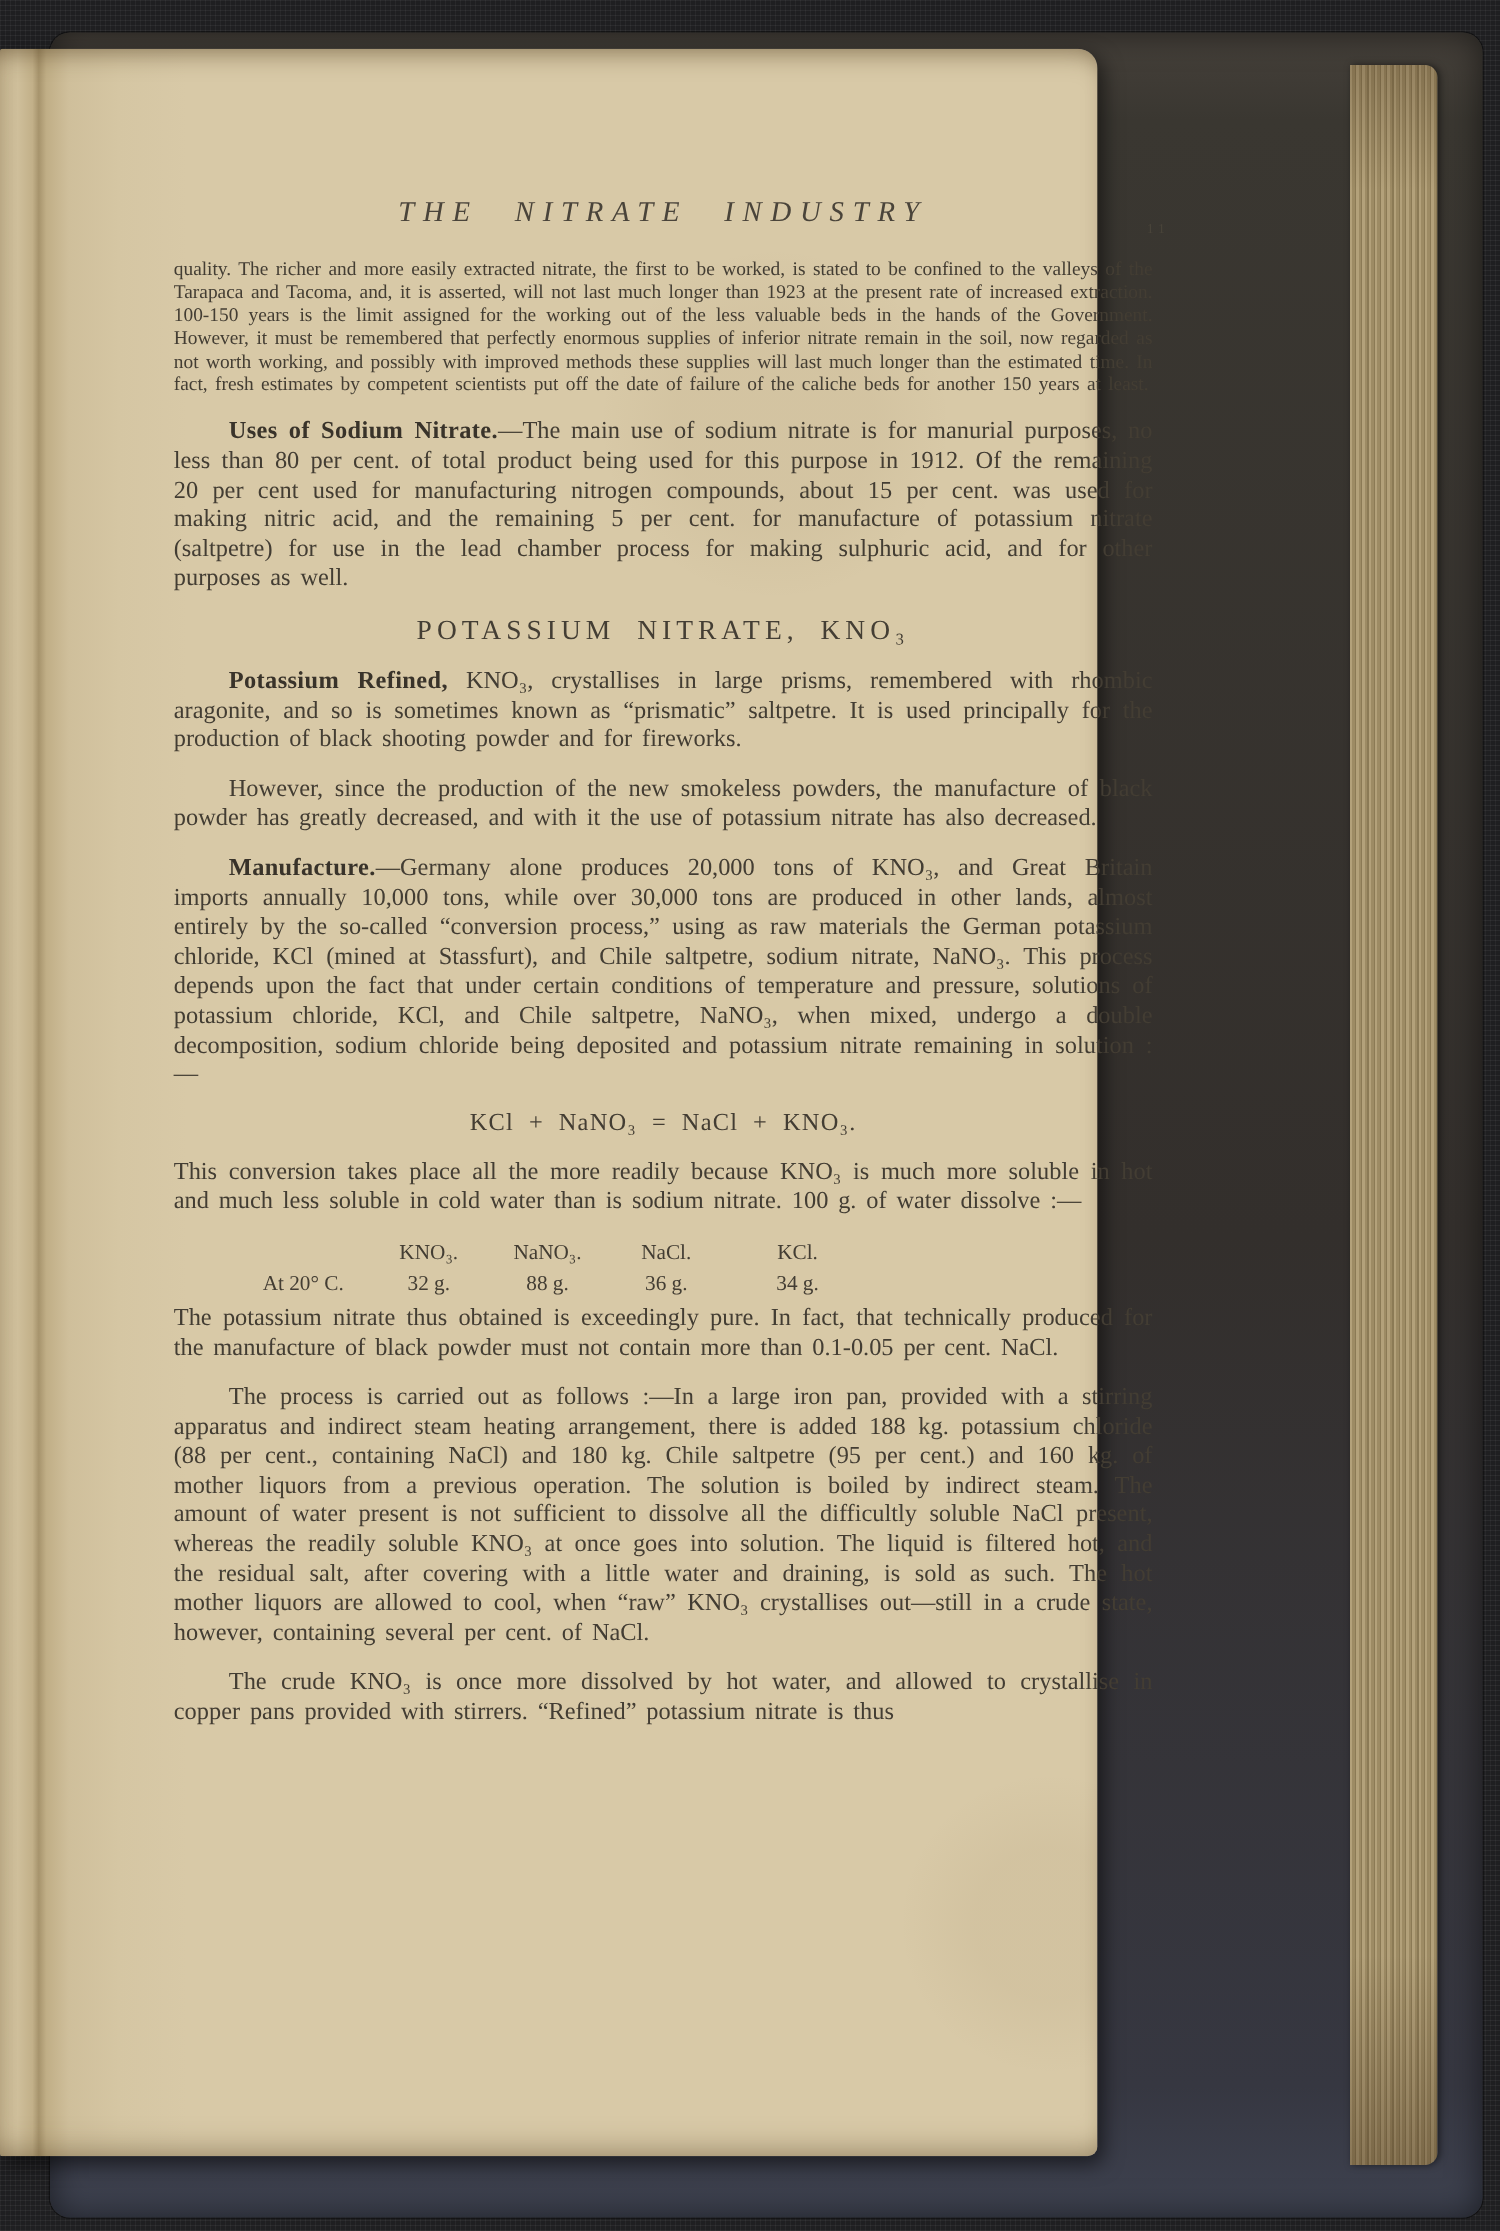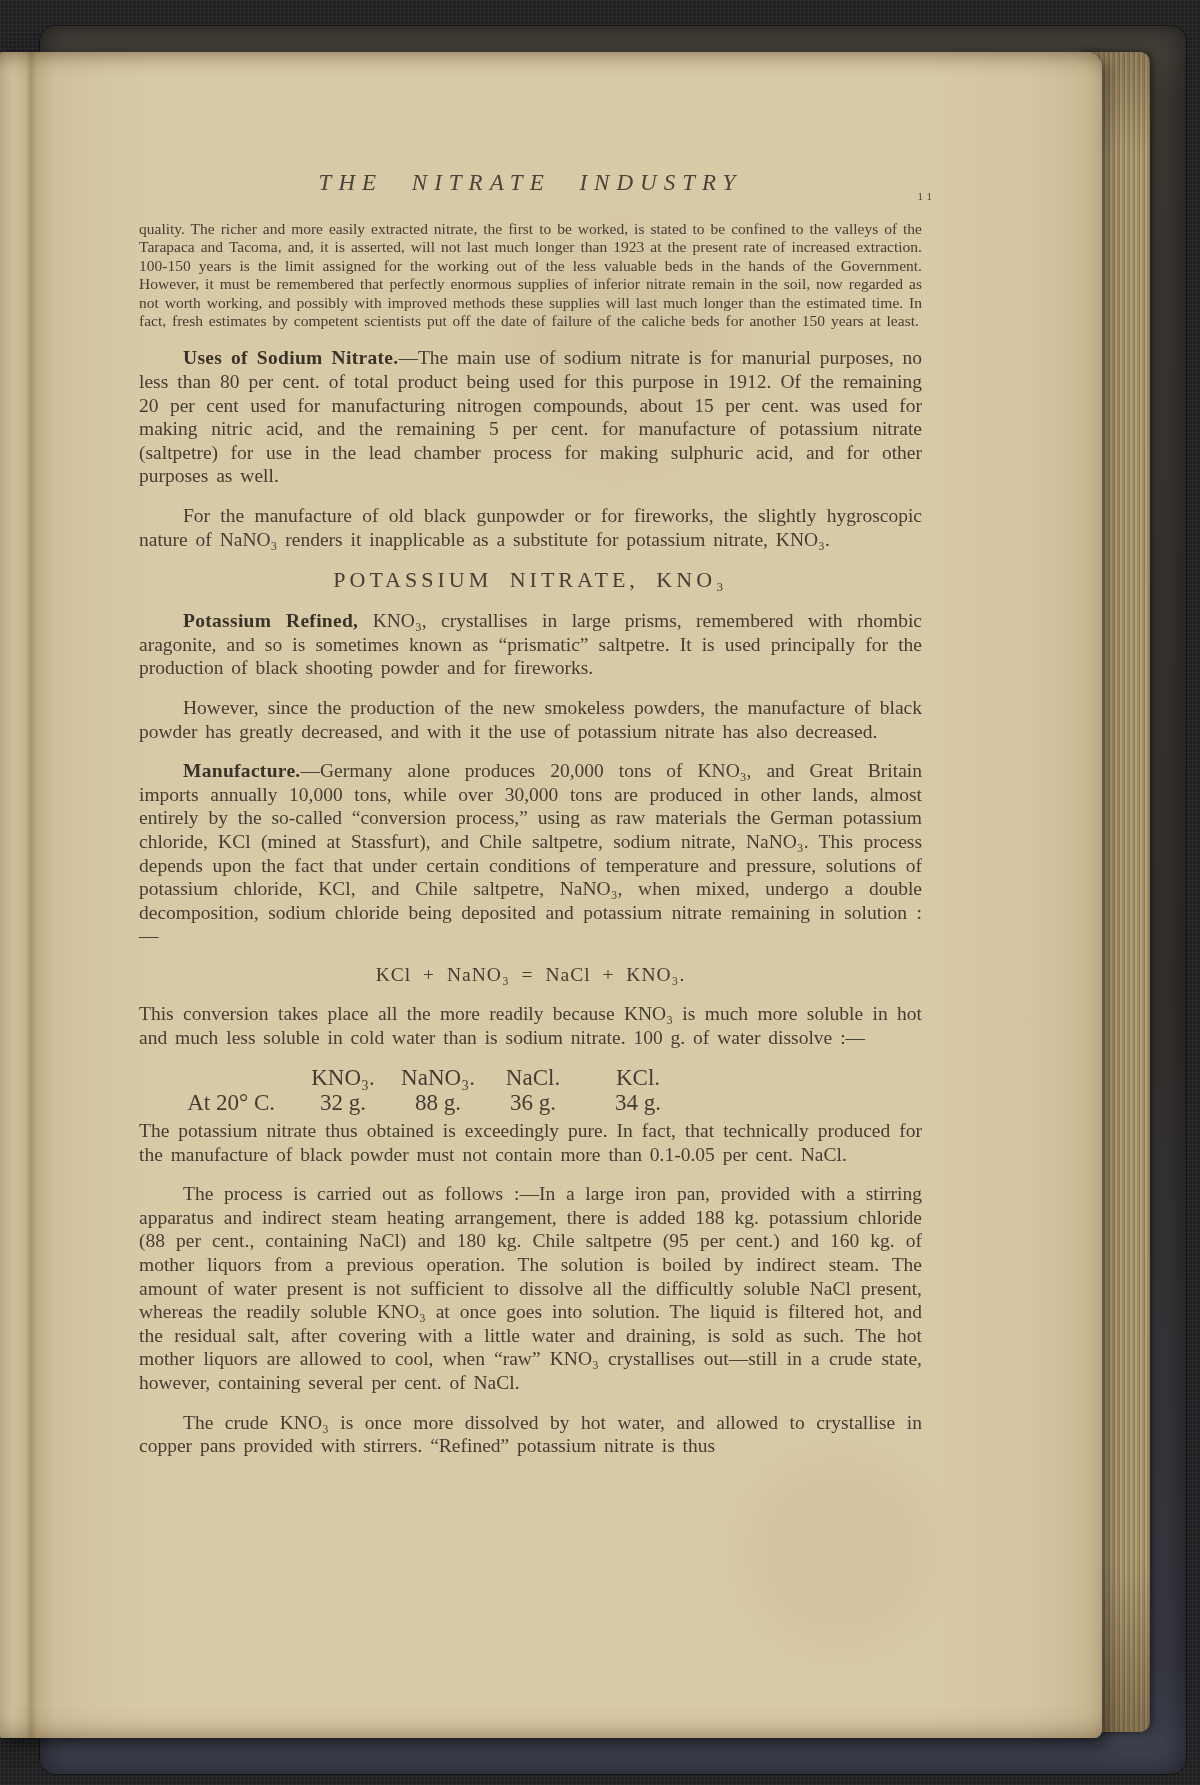--- a/index.html
+++ b/index.html
@@ -19,21 +19,21 @@
   }
   .page-edges{
     position:absolute;left:1080px;top:52px;width:70px;height:1680px;
     border-radius:0 10px 10px 0;
     background:
       linear-gradient(180deg, rgba(60,40,20,.25) 0%, rgba(0,0,0,0) 6%, rgba(0,0,0,0) 90%, rgba(60,40,20,.35) 100%),
       repeating-linear-gradient(90deg,#b3a17a 0 2px,#9d8b64 2px 4px,#8b7a55 4px 5px);
     box-shadow:2px 0 6px rgba(0,0,0,.5);
   }
   .page{
-    position:absolute;left:0;top:52px;width:1102px;height:1686px;
+    position:absolute;left:0;top:39px;width:878px;height:1686px;
     border-radius:2px 16px 8px 2px;
     background:
       radial-gradient(circle at 620px 300px, rgba(120,95,55,.05) 0 80px, rgba(0,0,0,0) 140px),
       radial-gradient(circle at 840px 1500px, rgba(120,95,55,.06) 0 60px, rgba(0,0,0,0) 120px),
       linear-gradient(90deg,
         #c6b591 0px,#cfbf9b 14px,#c2b089 26px,#a7946d 31px,#c0ae86 37px,
         #cfbf9b 55px,#d5c6a3 95px,#d8c9a7 150px,#d8c9a7 930px,
         #d4c4a1 1030px,#cdbc97 1072px,#c3b18a 1102px);
     box-shadow:
       inset 0 16px 20px -13px rgba(85,65,35,.6),
@@ -66,21 +66,21 @@
   .indent{text-indent:44px;}
   .mt{margin-top:14px;}
   .lead{font-weight:700;color:#39332a;letter-spacing:.3px;}
   .section-heading{
     margin:16px 0 14px 0;font-weight:400;font-size:22px;letter-spacing:4px;word-spacing:8px;
     text-align:center;color:#443e34;
   }
   .equation{
     margin:12px 0;font-size:19.5px;text-align:center;letter-spacing:1px;word-spacing:6px;
   }
-  .sol-table{margin-top:0;font-size:23px;line-height:25px;}
+  .sol-table{margin-top:0;font-size:17px;line-height:25px;}
   .tr{display:grid;grid-template-columns:170px 100px 90px 100px 110px;}
   .tl{text-align:right;padding-right:18px;}
   .tc{text-align:center;}
   .pt4{margin-top:4px;}
 </style>
 </head>
 <body>
 
 <div class="cover"></div>
 <div class="page-edges"></div>
@@ -89,21 +89,20 @@
   <div class="content">
 
     <div class="running-head">
       <span class="running-title">THE NITRATE INDUSTRY</span>
       <span class="pagenum">11</span>
     </div>
 
     <p class="intro">quality.  The richer and more easily extracted nitrate, the first to be worked, is stated to be confined to the valleys of the Tarapaca and Tacoma, and, it is asserted, will not last much longer than 1923 at the present rate of increased extraction.  100-150 years is the limit assigned for the working out of the less valuable beds in the hands of the Government.  However, it must be remembered that perfectly enormous supplies of inferior nitrate remain in the soil, now regarded as not worth working, and possibly with improved methods these supplies will last much longer than the estimated time.  In fact, fresh estimates by competent scientists put off the date of failure of the caliche beds for another 150 years at least.</p>
 
     <p class="body indent mt"><span class="lead">Uses of Sodium Nitrate.</span><span>—The main use of sodium nitrate is for manurial purposes, no less than 80 per cent. of total product being used for this purpose in 1912.  Of the remaining 20 per cent used for manufacturing nitrogen compounds, about 15 per cent. was used for making nitric acid, and the remaining 5 per cent. for manufacture of potassium nitrate (saltpetre) for use in the lead chamber process for making sulphuric acid, and for other purposes as well.</span></p>
-    <p class="body indent">For the manufacture of old black gunpowder or for fireworks, the slightly hygroscopic nature of NaNO₃ renders it inapplicable as a substitute for potassium nitrate, KNO₃.</p>
 
     <h2 class="section-heading">POTASSIUM NITRATE, KNO₃</h2>
 
     <p class="body indent"><span class="lead">Potassium Refined,</span><span> KNO₃, crystallises in large prisms, remembered with rhombic aragonite, and so is sometimes known as “prismatic” saltpetre.  It is used principally for the production of black shooting powder and for fireworks.</span></p>
     <p class="body indent">However, since the production of the new smokeless powders, the manufacture of black powder has greatly decreased, and with it the use of potassium nitrate has also decreased.</p>
 
     <p class="body indent mt"><span class="lead">Manufacture.</span><span>—Germany alone produces 20,000 tons of KNO₃, and Great Britain imports annually 10,000 tons, while over 30,000 tons are produced in other lands, almost entirely by the so-called “conversion process,” using as raw materials the German potassium chloride, KCl (mined at Stassfurt), and Chile saltpetre, sodium nitrate, NaNO₃.  This process depends upon the fact that under certain conditions of temperature and pressure, solutions of potassium chloride, KCl, and Chile saltpetre, NaNO₃, when mixed, undergo a double decomposition, sodium chloride being deposited and potassium nitrate remaining in solution :—</span></p>
 
     <p class="equation">KCl + NaNO₃ = NaCl + KNO₃.</p>
 

